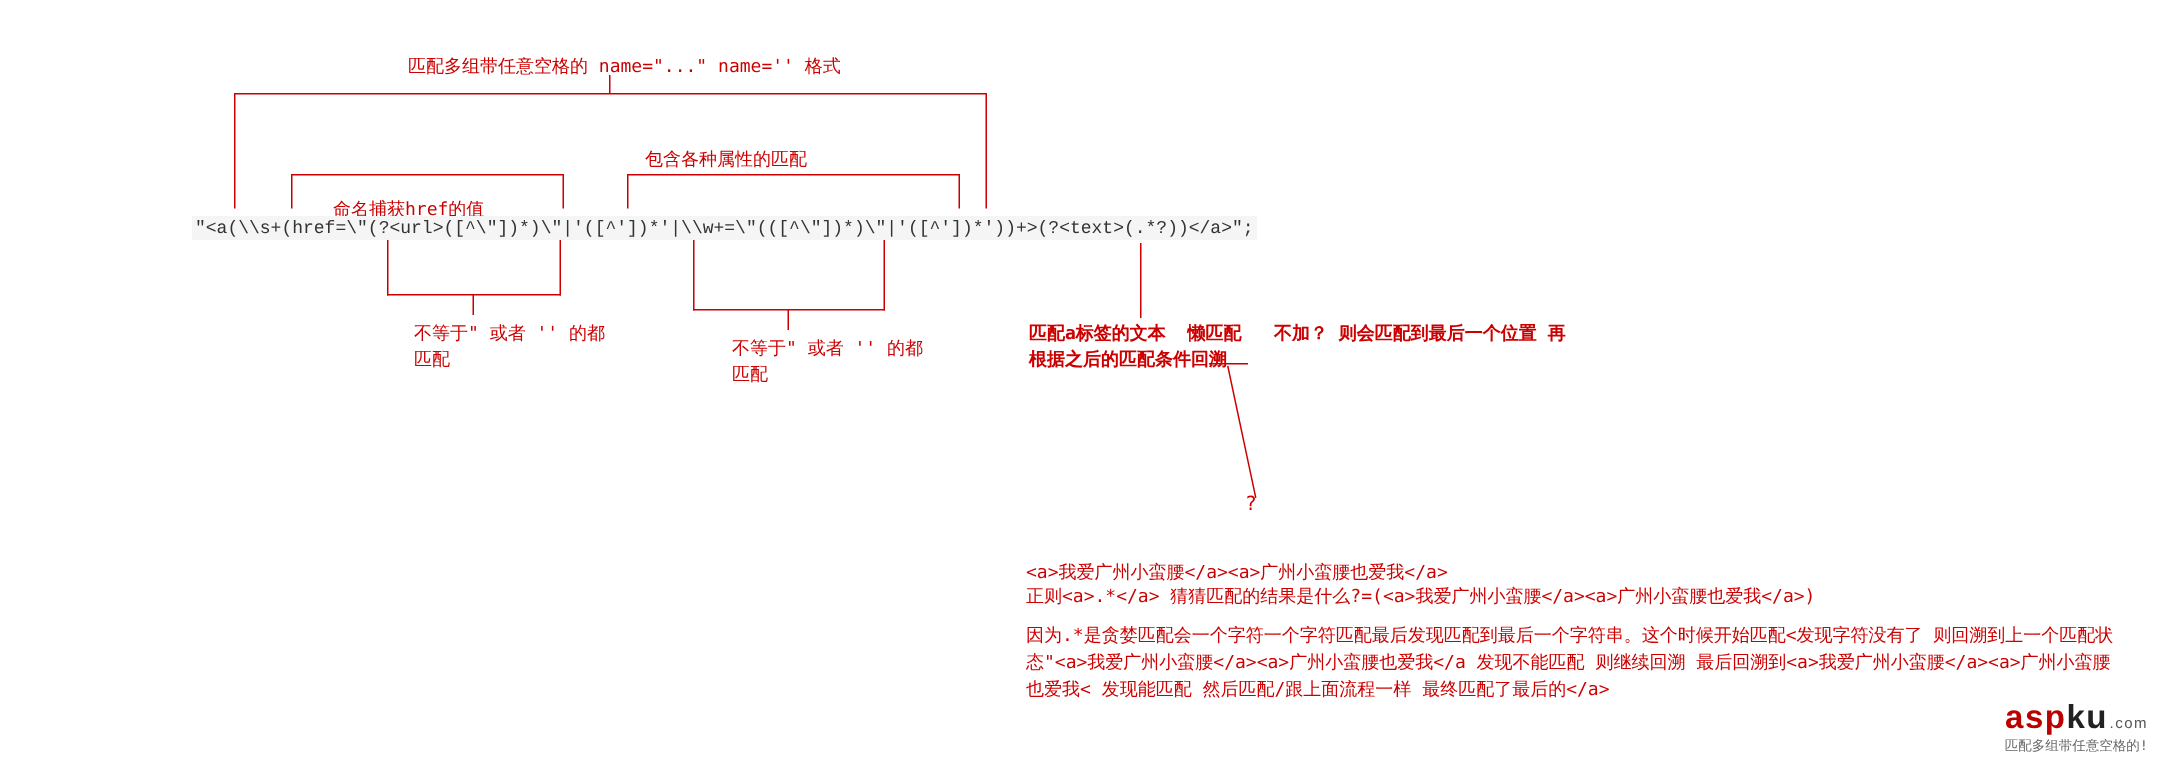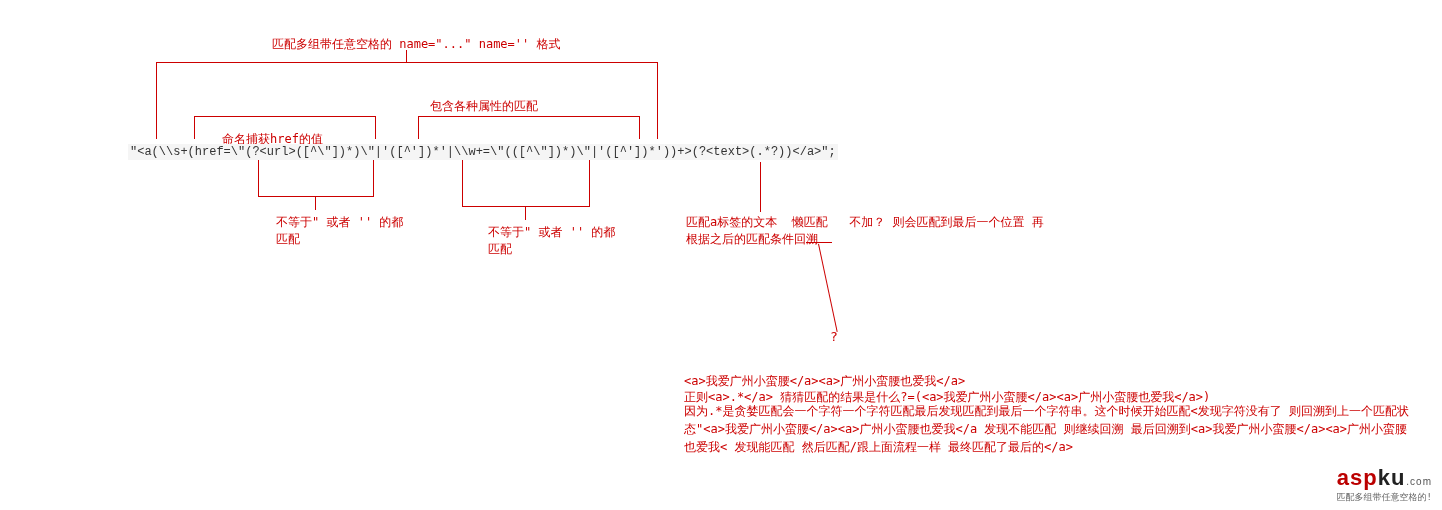--- a/index.html
+++ b/index.html
@@ -103,32 +103,32 @@
 <div class="bracket-bottom" style="left:258px; top:160px; width:114px; height:36px;"></div>
 <div class="vline" style="left:315px; top:196px; height:14px;"></div>
 <div class="ann" style="left:276px; top:214px; white-space:pre;">不等于" 或者 '' 的都
 匹配</div>
 
 <div class="bracket-bottom" style="left:462px; top:160px; width:126px; height:46px;"></div>
 <div class="vline" style="left:525px; top:206px; height:14px;"></div>
 <div class="ann" style="left:488px; top:224px; white-space:pre;">不等于" 或者 '' 的都
 匹配</div>
 
-<div class="ann" style="left:686px; top:214px; white-space:pre;">匹配a标签的文本  懒匹配   不加？ 则会匹配到最后一个位置 再
+<div class="ann" style="left:686px; top:214px; white-space:pre;font-weight:bold;">匹配a标签的文本  懒匹配   不加？ 则会匹配到最后一个位置 再
 根据之后的匹配条件回溯</div>
 <div class="vline" style="left:760px; top:162px; height:50px;"></div>
 
 <div class="underline-q" style="left:806px; top:242px; width:26px;"></div>
 
 <div class="diag" style="left:818px; top:244px; height:90px; transform: rotate(-12deg);"></div>
 <div class="ann" style="left:830px; top:328px; font-size:13px;">?</div>
 
 <div class="bottom-text" style="left:684px; top:372px; width:720px;">&lt;a&gt;我爱广州小蛮腰&lt;/a&gt;&lt;a&gt;广州小蛮腰也爱我&lt;/a&gt;</div>
 
 <div class="bottom-text" style="left:684px; top:388px; width:720px;">正则&lt;a&gt;.*&lt;/a&gt;   猜猜匹配的结果是什么?=(&lt;a&gt;我爱广州小蛮腰&lt;/a&gt;&lt;a&gt;广州小蛮腰也爱我&lt;/a&gt;)</div>
-<div class="bottom-text" style="left:684px; top:402px; width:730px;">因为.*是贪婪匹配会一个字符一个字符匹配最后发现匹配到最后一个字符串。这个时候开始匹配&lt;发现字符没有了 则回溯到上一个匹配状态"&lt;a&gt;我爱广州小蛮腰&lt;/a&gt;&lt;a&gt;广州小蛮腰也爱我&lt;/a   发现不能匹配 则继续回溯 最后回溯到&lt;a&gt;我爱广州小蛮腰&lt;/a&gt;&lt;a&gt;广州小蛮腰也爱我&lt; 发现能匹配 然后匹配/跟上面流程一样 最终匹配了最后的&lt;/a&gt;</div>
+<div class="bottom-text" style="left:684px; top:414px; width:730px;">因为.*是贪婪匹配会一个字符一个字符匹配最后发现匹配到最后一个字符串。这个时候开始匹配&lt;发现字符没有了 则回溯到上一个匹配状态"&lt;a&gt;我爱广州小蛮腰&lt;/a&gt;&lt;a&gt;广州小蛮腰也爱我&lt;/a   发现不能匹配 则继续回溯 最后回溯到&lt;a&gt;我爱广州小蛮腰&lt;/a&gt;&lt;a&gt;广州小蛮腰也爱我&lt; 发现能匹配 然后匹配/跟上面流程一样 最终匹配了最后的&lt;/a&gt;</div>
 
 <div class="watermark">
   <div class="big">
     <span class="asp">asp</span><span class="ku">ku</span><span class="com">.com</span>
   </div>
   <div class="small">匹配多组带任意空格的!</div>
 </div>
 
 </body></html>

